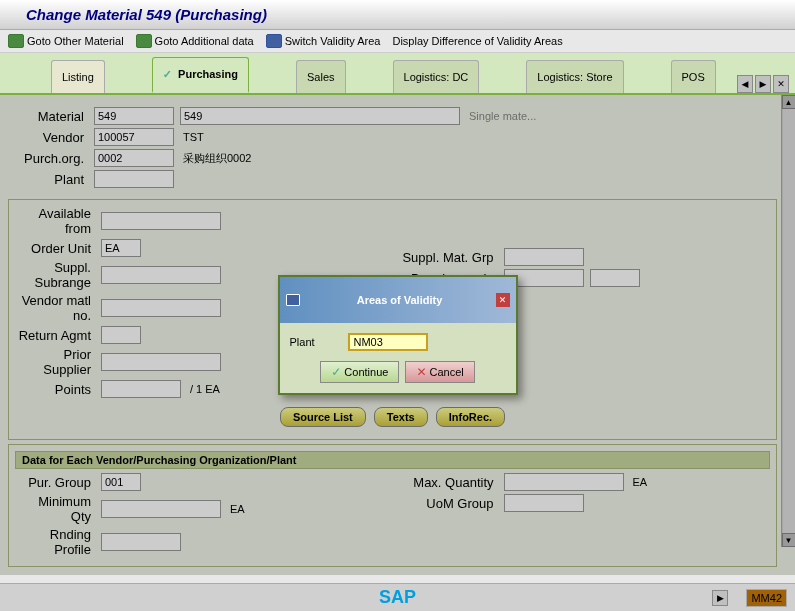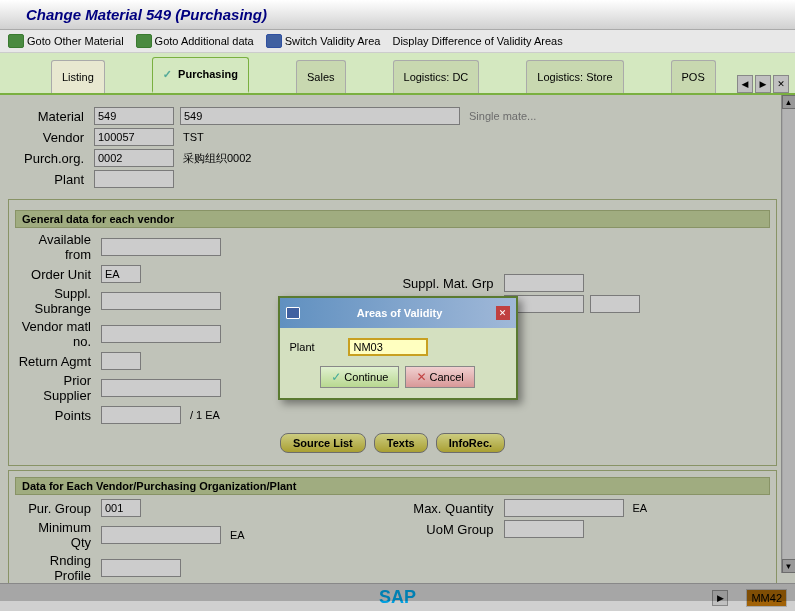--- a/index.html
+++ b/index.html
@@ -200,21 +200,21 @@
     .modal {
       background: #d4e0c0;
       border: 2px solid #5a7a30;
       width: 240px;
       padding: 0;
       box-shadow: 4px 4px 8px rgba(0,0,0,0.4);
     }
     .modal-title-bar {
       background: linear-gradient(to right, #6090c0, #a0b8d8);
       color: #fff;
-      padding: 8px 6px;
+      padding: 16px 6px;
       display: flex;
       align-items: center;
       justify-content: space-between;
       font-size: 11px;
       font-weight: bold;
     }
     .modal-close {
       cursor: pointer;
       background: #c04040;
       color: #fff;
@@ -359,23 +359,20 @@
       <input class="form-input w80" type="text" value="0002" style="">
       <span class="form-value">采购组织0002</span>
     </div>
     <div class="form-row">
       <span class="form-label">Plant</span>
       <input class="form-input w80" type="text" value="" style="">
     </div>
   </div>
 
   <div class="vendor-section">
-    <div class="section-header">
-      <span>General data for each vendor</span>
-    </div>
     <div class="two-col">
       <div class="col-left">
         <div class="form-row">
           <span class="form-label">Available from</span>
           <input class="form-input w120" type="text" value="" style="">
         </div>
         <div class="form-row">
           <span class="form-label">Order Unit</span>
           <input class="form-input w40" type="text" value="EA" style="width: 40px;">
         </div>

